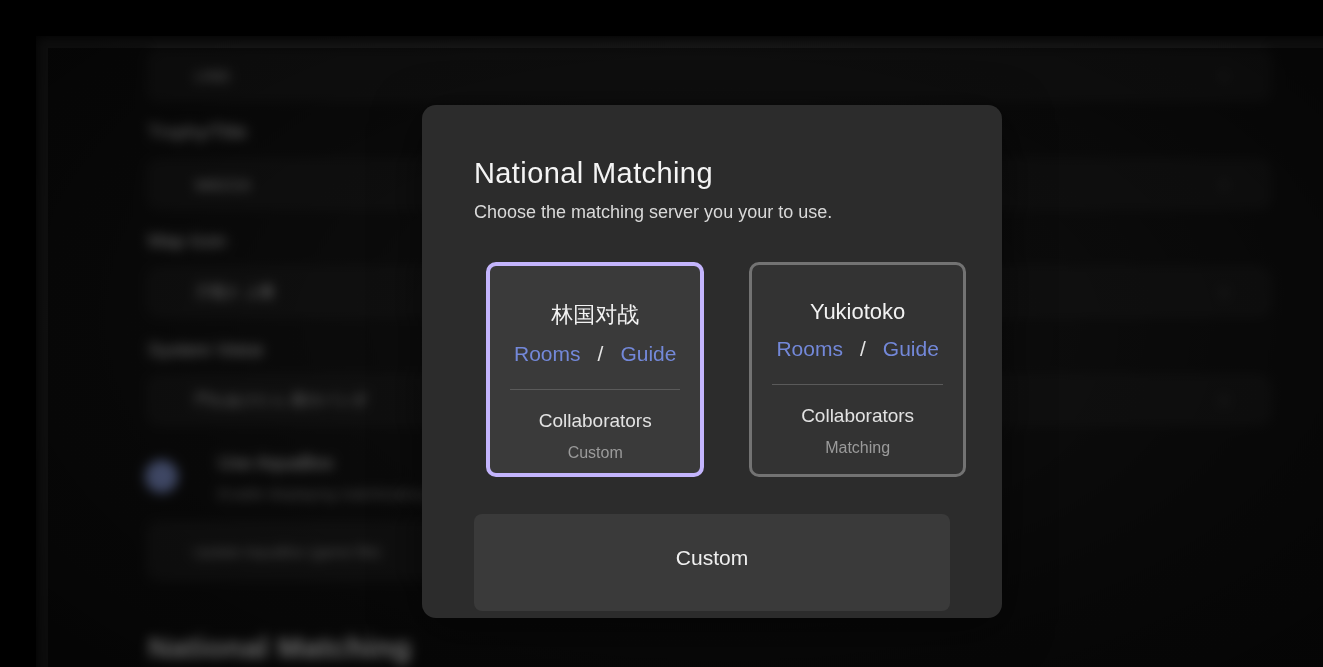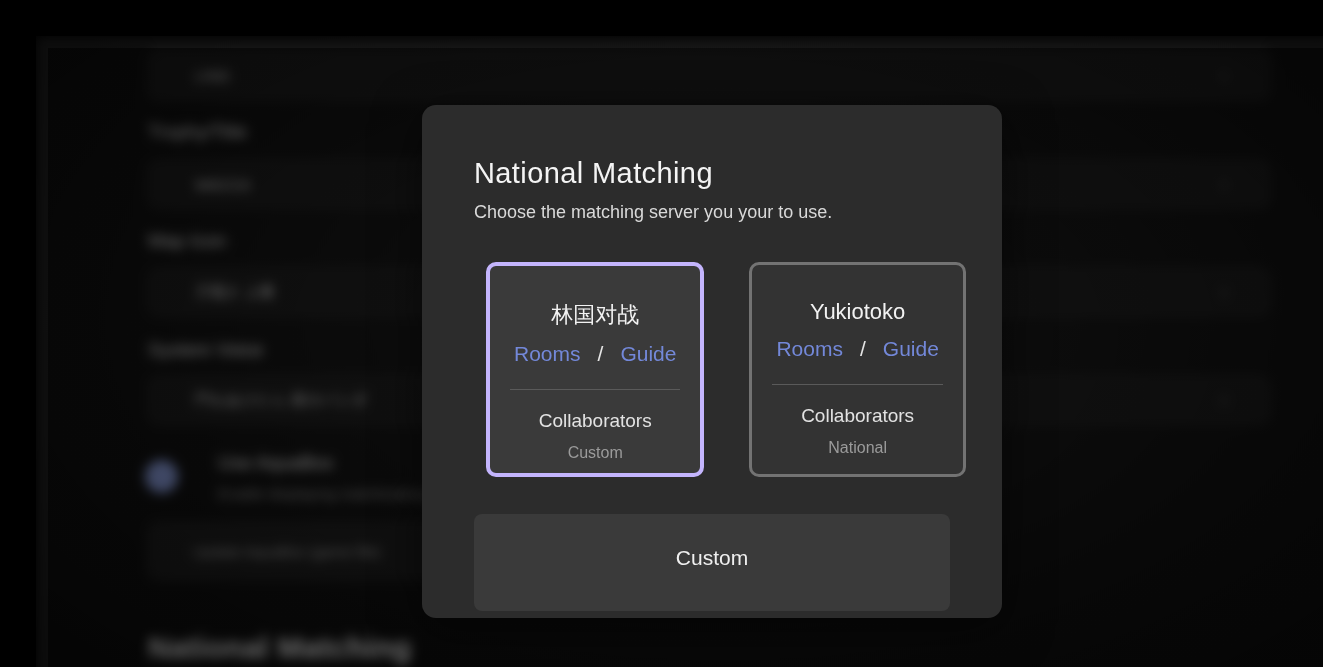--- a/index.html
+++ b/index.html
@@ -119,21 +119,21 @@
         <div class="collab-name">Custom</div>
       </div>
 
       <div class="server-card selected">
         <div class="server-name">Yukiotoko</div>
         <div class="server-links">
           <a>Rooms</a><span class="link-sep">/</span><a>Guide</a>
         </div>
         <div class="card-divider"></div>
         <div class="collab-label">Collaborators</div>
-        <div class="collab-name">National</div>
+        <div class="collab-name">Matching</div>
       </div>
     </div>
 
     <div class="custom-card">
       <div class="custom-title">Custom</div>
     </div>
   </div>
 
 </div>
 

